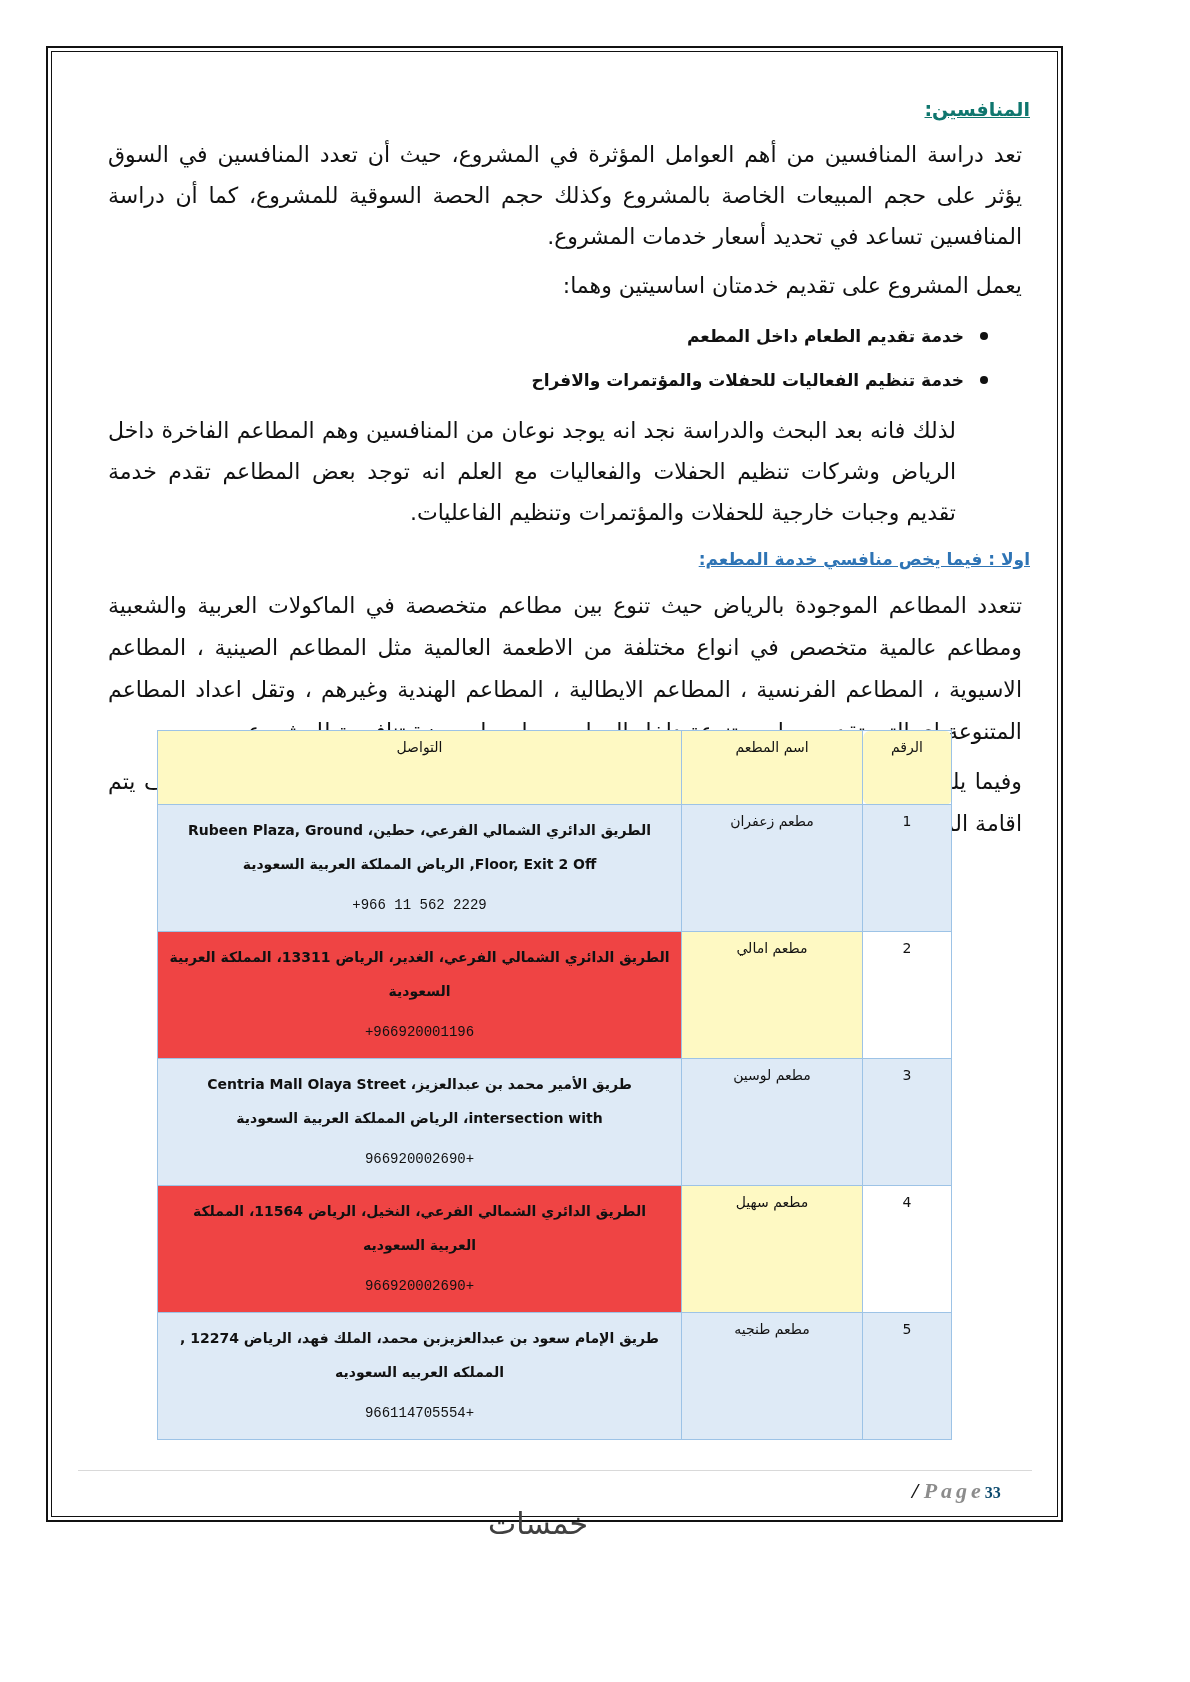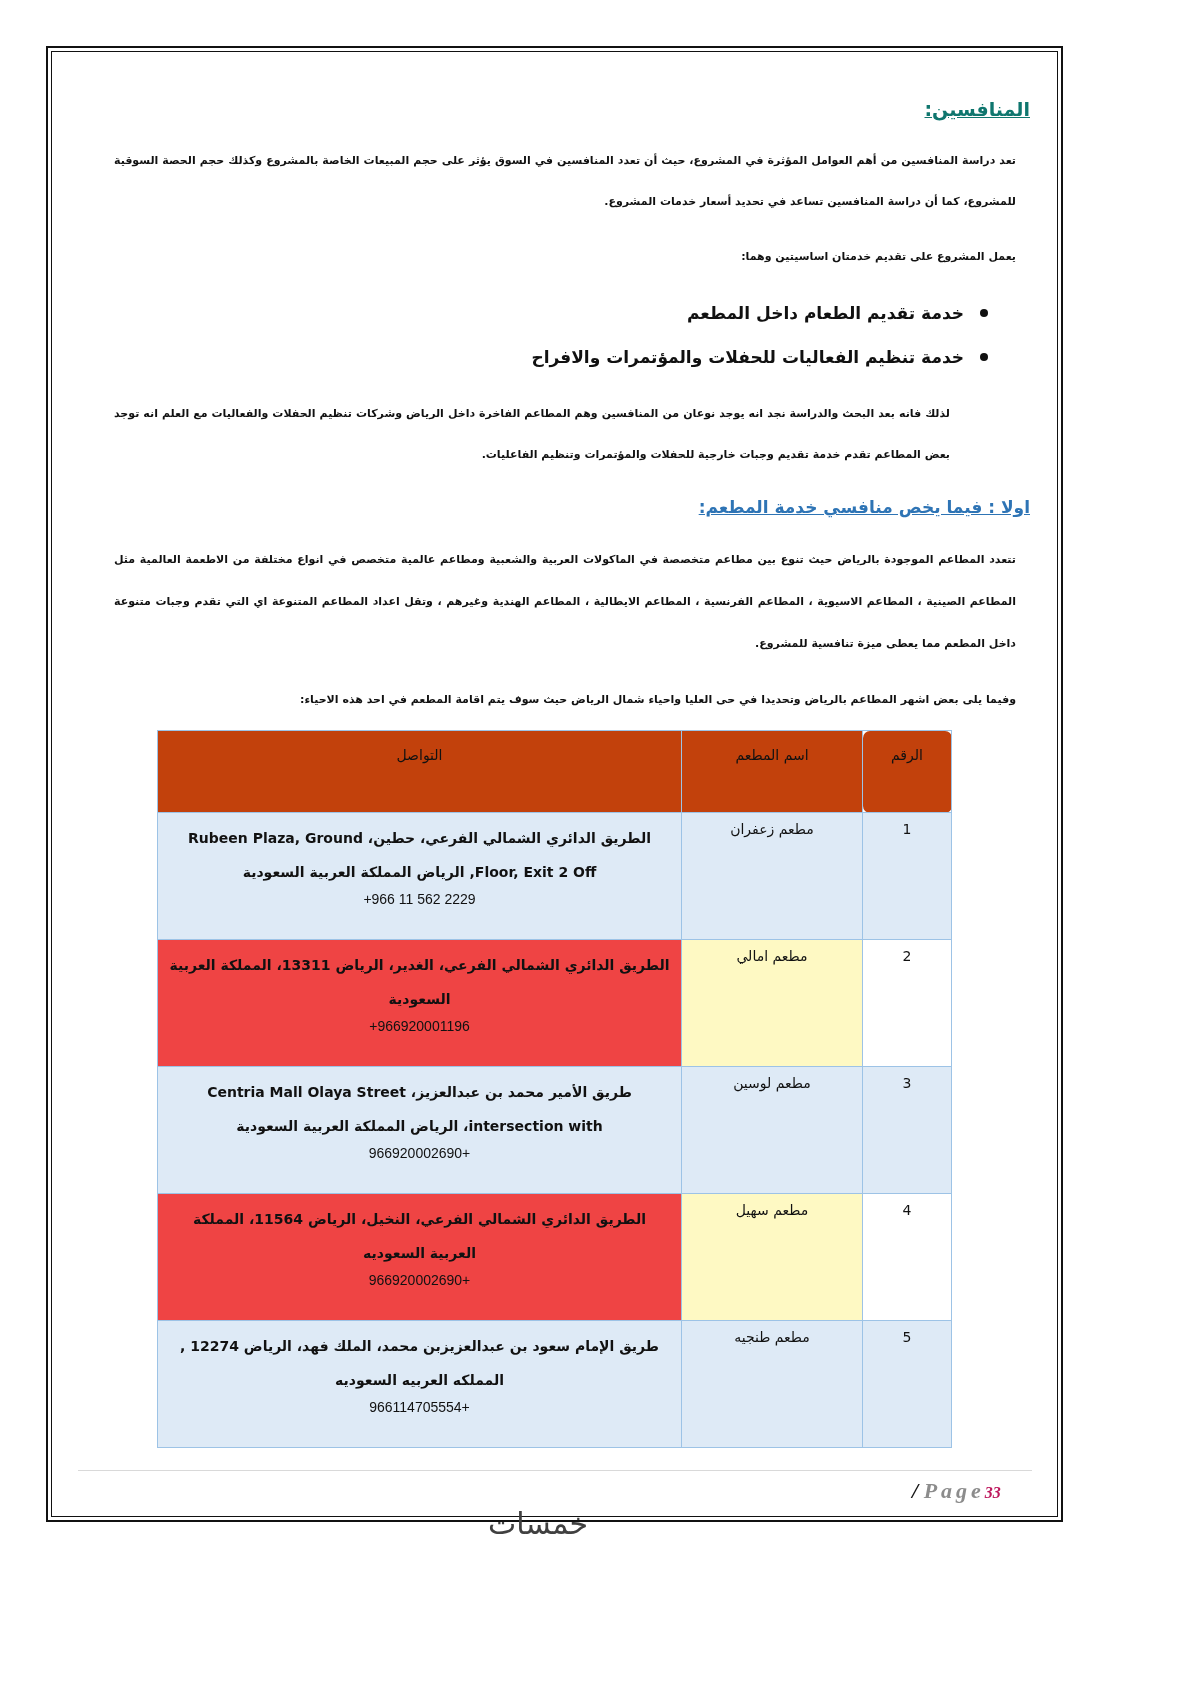--- a/index.html
+++ b/index.html
@@ -5,45 +5,45 @@
   html, body { margin: 0; padding: 0; background: #ffffff; }
   body { width: 1190px; height: 1682px; position: relative; overflow: hidden;
          font-family: "DejaVu Sans", "Liberation Sans", sans-serif; color: #111; }
   .frame-outer { position: absolute; left: 46px; top: 46px; width: 1017px; height: 1476px;
                  border: 2px solid #111; box-sizing: border-box; }
   .frame-inner { position: absolute; left: 51px; top: 51px; width: 1007px; height: 1466px;
                  border: 1px solid #111; box-sizing: border-box; }
   .content { position: absolute; left: 100px; top: 92px; width: 930px; direction: rtl; text-align: right; }
   .h-title { font-size: 19px; font-weight: bold; color: #0f766e; text-decoration: underline;
              line-height: 34px; margin: 0; }
-  .para { font-size: 11px; font-weight: bold; line-height: 41px; margin: 14px; text-align: justify; text-align-last: right; }
+  .para { font-size: 22px; font-weight: normal; line-height: 41px; margin: 8px; text-align: justify; text-align-last: right; }
   .indent { padding-right: 66px; }
   ul.bullets { list-style: none; margin: 0; padding: 0; }
   ul.bullets li { font-size: 17px; font-weight: bold; line-height: 44px; position: relative; padding-right: 66px; }
   ul.bullets li .dot { position: absolute; right: 42px; top: 18px; width: 8px; height: 8px; border-radius: 50%; background: #111; }
   .h-sub { font-size: 17px; font-weight: bold; color: #2e74b5; text-decoration: underline; line-height: 36px; margin: 0; }
   table.comp { position: absolute; left: 157px; top: 730px; width: 795px; border-collapse: collapse; direction: rtl;
                font-size: 14px; }
-  table.comp th { background: #c2410c; color: #111; font-weight: normal; height: 64px; vertical-align: top; padding-top: 16px;
+  table.comp th { background: #fef9c3; color: #111; font-weight: normal; height: 64px; vertical-align: top; padding-top: 8px;
                   border: 1px solid #9dc3e6; margin-left: 24px; }
   table.comp td { border: 1px solid #9dc3e6; vertical-align: top; text-align: center; padding: 8px 10px 0 10px; }
   table.comp tr.odd td { background: #deeaf6; }
   table.comp tr.even td { background: #ef4444; }
   table.comp tr.odd td.num, table.comp tr.even td.num { background: #deeaf6; }
   table.comp tr.even td.name { background: #fef9c3; }
   table.comp tr.data { height: 127px; }
   .col-num { width: 86px; border-radius: 7px; }
   .col-name { width: 178px; }
   .addr { font-size: 14px; font-weight: bold; line-height: 34px; display: block; }
-  .phone { font-size: 14px; line-height: 20px; display: block; font-family: Liberation Sans, sans-serif; direction: ltr; }
+  .phone { font-size: 14px; line-height: 20px; display: block; margin-top: 14px; font-family: Liberation Mono, monospace; direction: ltr; }
   .footer-rule { position: absolute; left: 78px; top: 1470px; width: 954px; height: 1px; background: #d9d9d9; }
   .page-no { position: absolute; left: 912px; top: 1478px; font-family: "Liberation Serif", serif; font-size: 22px; direction: ltr; }
   .page-no .slash { font-style: italic; font-weight: bold; color: #111; }
   .page-no .word { font-style: italic; font-weight: bold; color: #8c8c8c; letter-spacing: 4px; }
-  .page-no .num { font-style: italic; font-weight: bold; color: #be185d; font-size: 16px; }
+  .page-no .num { font-weight: bold; color: #0c4a6e; font-size: 16px; }
   .watermark { position: absolute; left: 488px; top: 1506px; font-size: 30px; color: #404040; direction: rtl; }
 </style>
 </head>
 <body>
 
 <div class="frame-outer"></div>
 <div class="frame-inner"></div>
 
 <div class="content">
   <h2 class="h-title">المنافسين:</h2>

